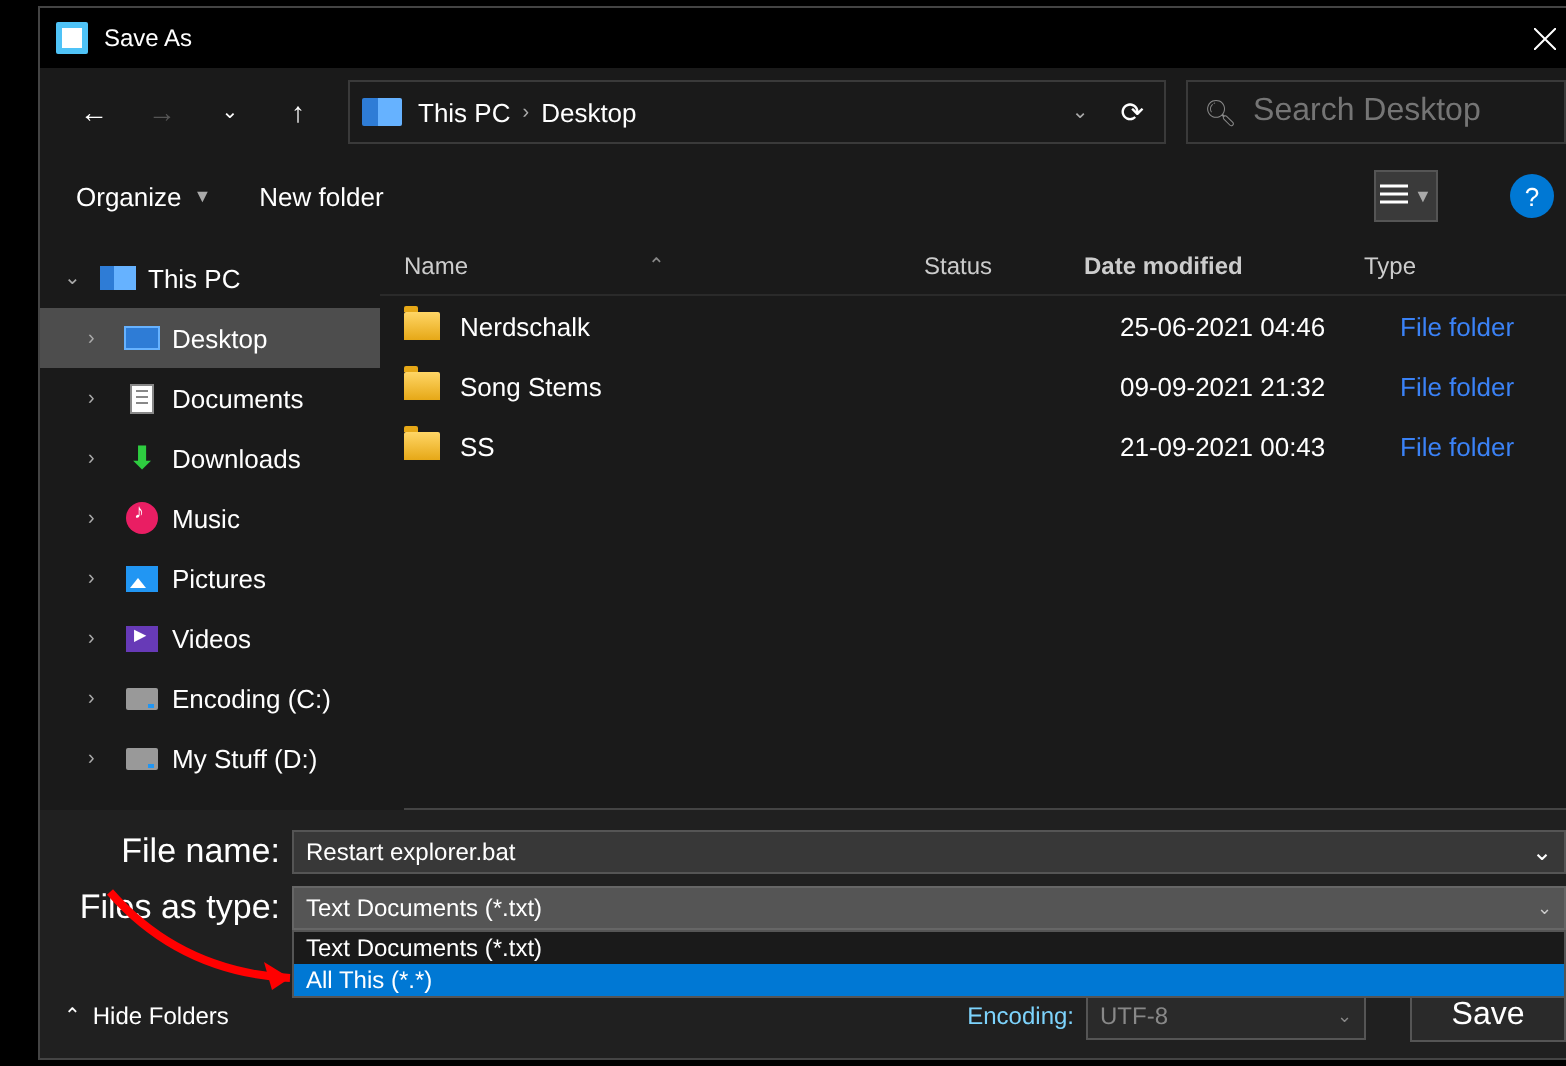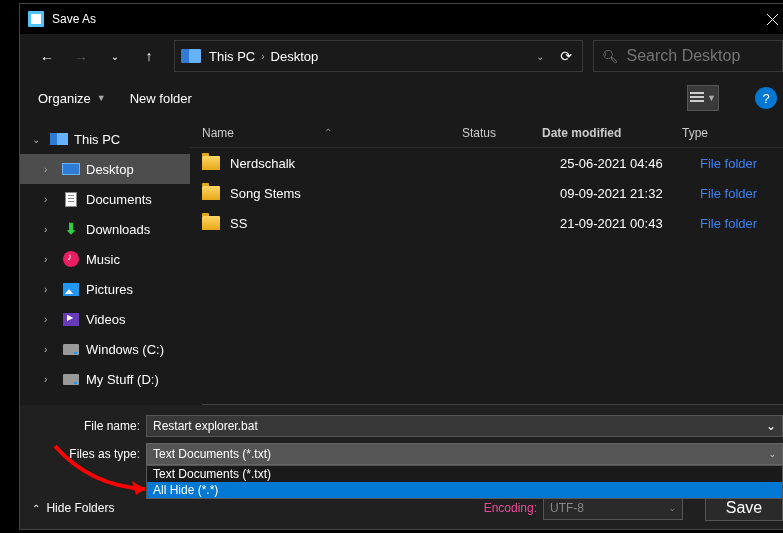--- a/index.html
+++ b/index.html
@@ -60,32 +60,32 @@
 .frow { height:30px; display:flex; align-items:center; padding-left:12px; color:#fff; font-size:13px; cursor:pointer; }
 .frow .folder-icon { width:18px; height:14px; background:linear-gradient(#ffd666,#e6a817); border-radius:1px 1px 0 0; margin-right:10px; position:relative; }
 .frow .folder-icon::before { content:""; position:absolute; top:-3px; left:0; width:7px; height:3px; background:#e6a817; border-radius:1px 1px 0 0; }
 .frow .rname { width:250px; }
 .frow .rstatus { width:80px; }
 .frow .rdate { width:140px; color:#ffffff; }
 .frow .rtype { flex:1; color:#3b82f6; }
 .hline { position:absolute; bottom:0; left:12px; right:12px; height:1px; background:#444; }
 .footer { background:#202020; padding:10px 12px 8px 12px; position:relative; }
 .frow-input { display:flex; align-items:center; margin-bottom:6px; }
-.flabel { width:108px; text-align:right; color:#fff; font-size:12px; margin-right:6px; }
+.flabel { width:108px; text-align:right; color:#fff; font-size:17px; margin-right:6px; }
 .finput { flex:1; height:22px; background:#383838; border:1px solid #555; color:#fff; font-size:12px; padding:0 6px; display:flex; align-items:center; cursor:text; }
 .fselect { flex:1; height:22px; background:#555; border:1px solid #666; color:#fff; font-size:12px; padding:0 6px; display:flex; align-items:center; cursor:pointer; position:relative; }
 .fselect .dcaret { position:absolute; right:6px; font-size:9px; color:#ccc; }
 .dropdown { position:absolute; left:126px; right:12px; top:60px; background:#1a1a1a; border:1px solid #555; z-index:10; }
 .dopt { height:16px; padding:0 6px; color:#fff; font-size:12px; display:flex; align-items:center; cursor:pointer; }
 .dopt.hl { background:#0078d4; }
 .bottom-row { display:flex; align-items:center; margin-top:30px; }
 .hide-folders { display:flex; align-items:center; gap:6px; color:#fff; font-size:12px; cursor:pointer; }
 .hide-folders .chev { font-size:10px; }
 .bottom-row .bspacer { flex:1; }
-.enc-label { color:#ec4899; font-size:12px; margin-right:6px; }
+.enc-label { color:#7dd3fc; font-size:12px; margin-right:6px; }
 .enc-select { width:140px; height:24px; background:#2a2a2a; border:1px solid #555; color:#888; font-size:12px; padding:0 6px; display:flex; align-items:center; cursor:pointer; margin-right:16px; }
 .enc-select .dcaret { margin-left:auto; font-size:9px; }
 .btn { width:78px; height:26px; background:#2a2a2a; border:1px solid #555; color:#fff; font-size:16px; display:flex; align-items:center; justify-content:center; cursor:pointer; margin-left:6px; }
 .arrow-annot { position:absolute; left:30px; bottom:28px; width:110px; height:60px; pointer-events:none; z-index:20; }
 </style>
 </head>
 <body>
 
 <div class="window">
 
@@ -186,21 +186,21 @@
           <span class="ticon">
             <div class="ico-vid"></div>
           </span>
           <span>Videos</span>
         </div>
         <div class="tree-item l2">
           <span class="chev">›</span>
           <span class="ticon">
             <div class="ico-drive"></div>
           </span>
-          <span>Windows (C:)</span>
+          <span>Encoding (C:)</span>
         </div>
         <div class="tree-item l2">
           <span class="chev">›</span>
           <span class="ticon">
             <div class="ico-drive"></div>
           </span>
           <span>My Stuff (D:)</span>
         </div>
       </div>
     <div class="content">
@@ -250,21 +250,21 @@
     </div>
     <div class="frow-input">
       <div class="flabel">Files as type:</div>
       <div class="fselect">
         <span>Text Documents (*.txt)</span>
         <span class="dcaret">⌄</span>
       </div>
     </div>
     <div class="dropdown" id="dropdown">
         <div class="dopt">Text Documents (*.txt)</div>
-        <div class="dopt hl">All Hide  (*.*)</div>
+        <div class="dopt hl">All This  (*.*)</div>
       </div>
     <div class="bottom-row">
       <div class="hide-folders">
         <span class="chev">⌃</span>
         <span>Hide Folders</span>
       </div>
       <div class="bspacer"></div>
       <div class="enc-label">Encoding:</div>
       <div class="enc-select">
         <span>UTF-8</span>

